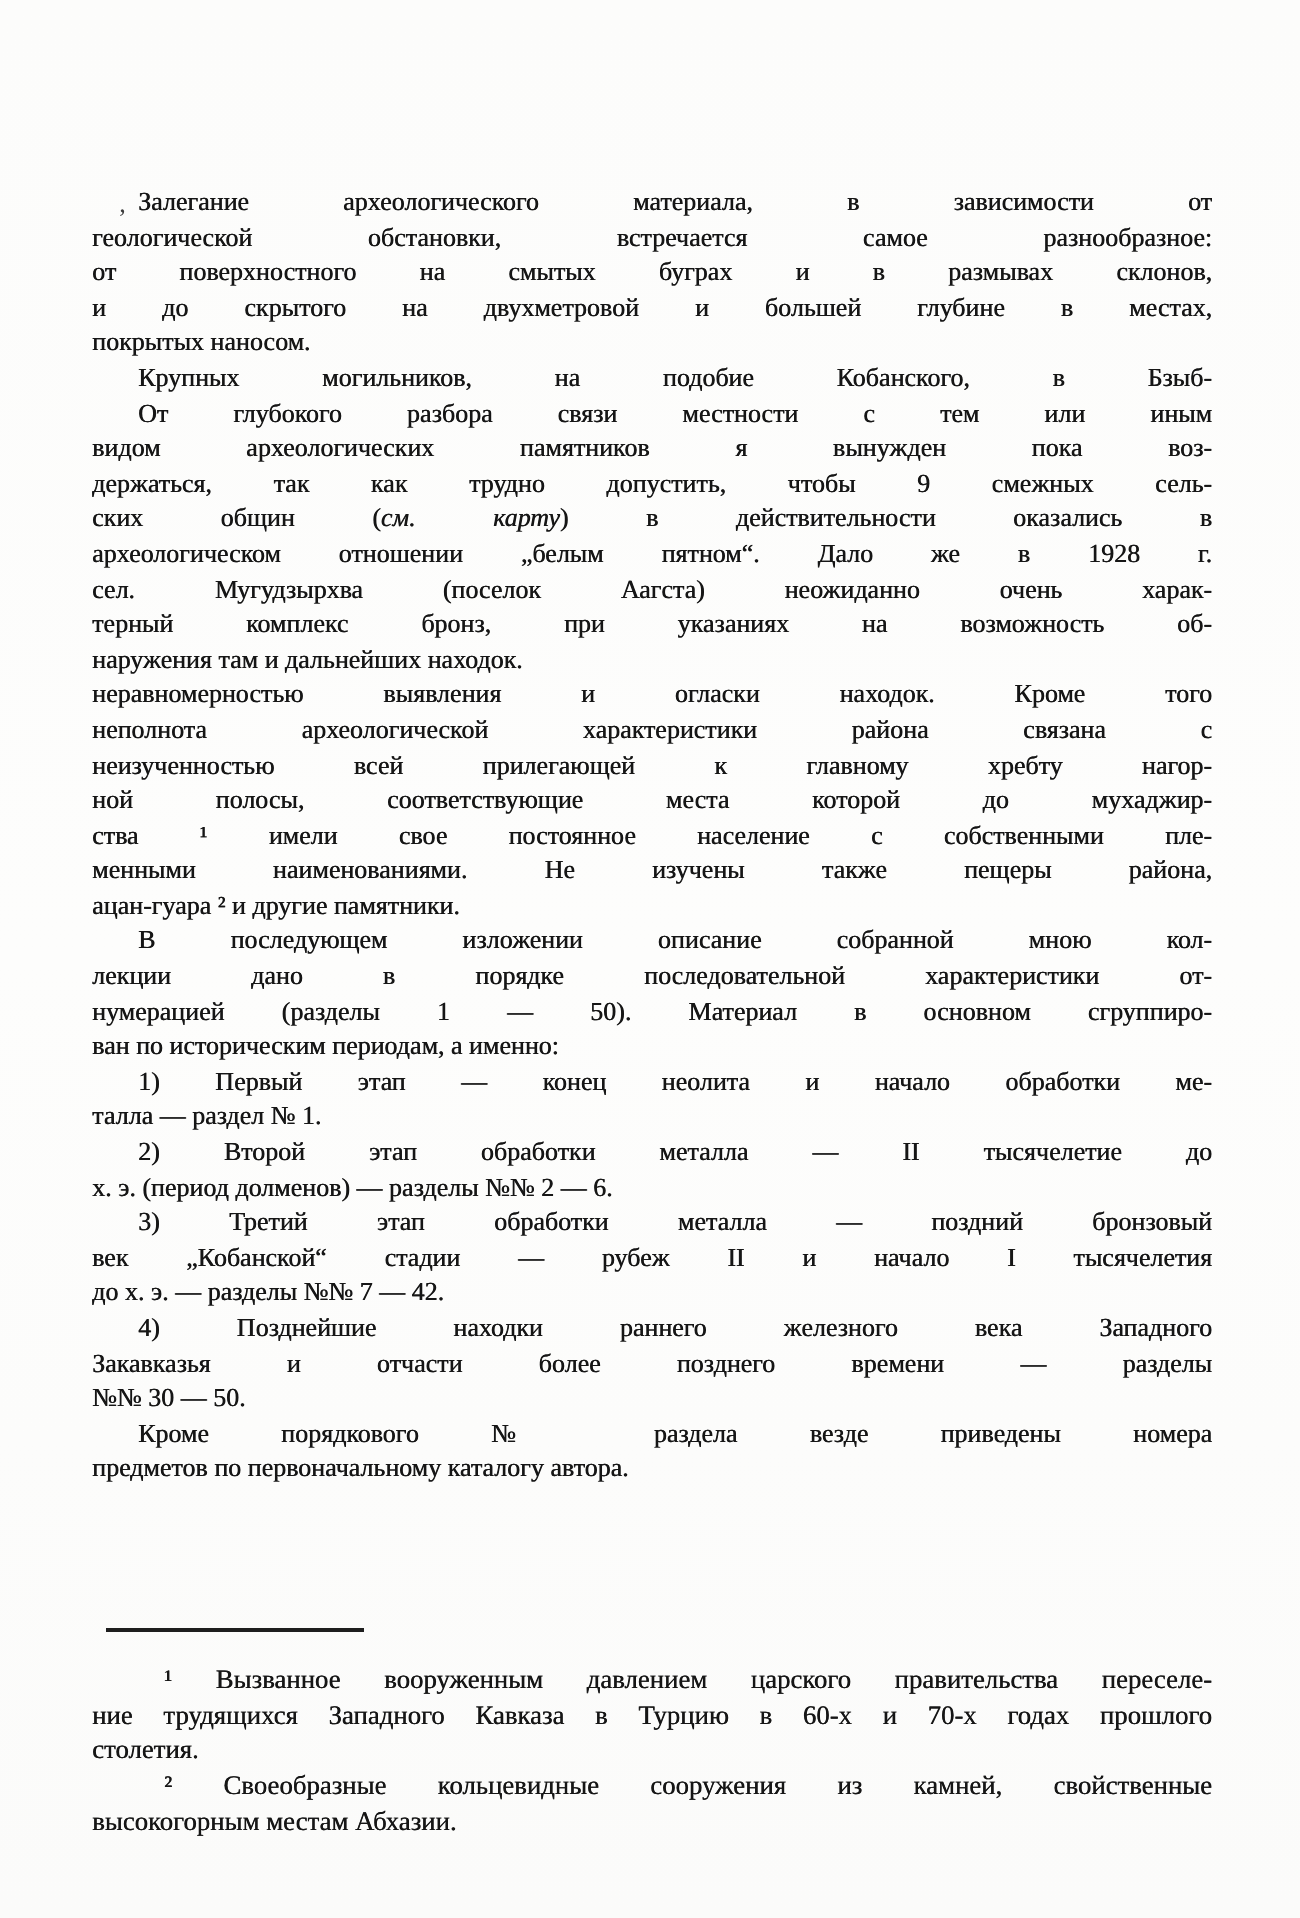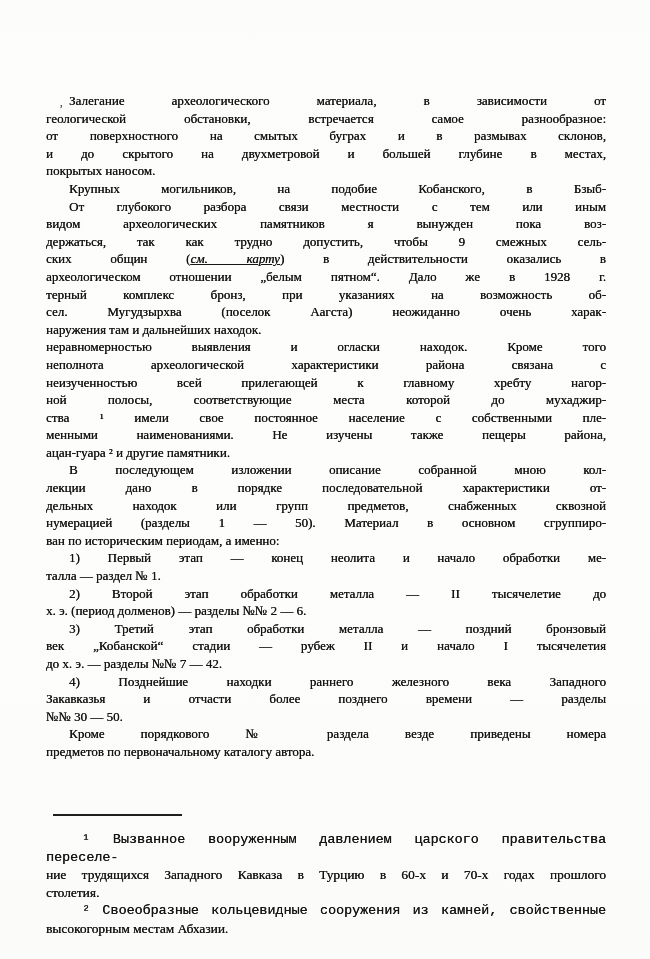--- a/index.html
+++ b/index.html
@@ -68,22 +68,22 @@
     text-align: justify;
     text-align-last: justify;
     overflow: hidden;
     white-space: normal;
   }
   .line.last {
     text-align: right;
     text-align-last: left;
   }
   .line.first { text-indent: 23px; }
-  .fn-line.first { text-indent: 36px; font-family: Liberation Mono, monospace; }
-  .line i { font-style: italic; text-decoration: underline; }
+  .fn-line.first { text-indent: 36px; }
+  .line i { font-style: italic; }
 </style>
 </head>
 <body>
 
 <div class="page">
 
 
   <span class="print-artifact">‚</span>
 
   <main class="body-text" id="body-paragraphs">
@@ -96,37 +96,36 @@
       </div>
       <div class="para">
         <div class="line body-line first">Крупных могильников, на подобие Кобанского, в Бзыб-</div>
       </div>
       <div class="para">
         <div class="line body-line first">От глубокого разбора связи местности с тем или иным</div>
         <div class="line body-line">видом археологических памятников я вынужден пока воз-</div>
         <div class="line body-line">держаться, так как трудно допустить, чтобы 9 смежных сель-</div>
         <div class="line body-line">ских общин (<i>см. карту</i>) в действительности оказались в</div>
         <div class="line body-line">археологическом отношении „белым пятном“. Дало же в 1928 г.</div>
+        <div class="line body-line">сел. Мугудзырхва (поселок Аагста) неожиданно очень харак-</div>
         <div class="line body-line">терный комплекс бронз, при указаниях на возможность об-</div>
-        <div class="line body-line">сел. Мугудзырхва (поселок Аагста) неожиданно очень харак-</div>
         <div class="line body-line last">наружения там и дальнейших находок.</div>
       </div>
       <div class="para">
         <div class="line body-line">неравномерностью выявления и огласки находок. Кроме того</div>
         <div class="line body-line">неполнота археологической характеристики района связана с</div>
         <div class="line body-line">неизученностью всей прилегающей к главному хребту нагор-</div>
         <div class="line body-line">ной полосы, соответствующие места которой до мухаджир-</div>
         <div class="line body-line">ства ¹ имели свое постоянное население с собственными пле-</div>
         <div class="line body-line">менными наименованиями. Не изучены также пещеры района,</div>
         <div class="line body-line last">ацан-гуара ² и другие памятники.</div>
       </div>
       <div class="para">
         <div class="line body-line first">В последующем изложении описание собранной мною кол-</div>
         <div class="line body-line">лекции дано в порядке последовательной характеристики от-</div>
-        <div class="line body-line">дельных находок или групп предметов, снабженных сквозной</div>
         <div class="line body-line">нумерацией (разделы 1 — 50). Материал в основном сгруппиро-</div>
         <div class="line body-line last">ван по историческим периодам, а именно:</div>
       </div>
       <div class="para">
         <div class="line body-line first">1) Первый этап — конец неолита и начало обработки ме-</div>
         <div class="line body-line last">талла — раздел № 1.</div>
       </div>
       <div class="para">
         <div class="line body-line first">2) Второй этап обработки металла — II тысячелетие до</div>
         <div class="line body-line last">х. э. (период долменов) — разделы №№ 2 — 6.</div>

